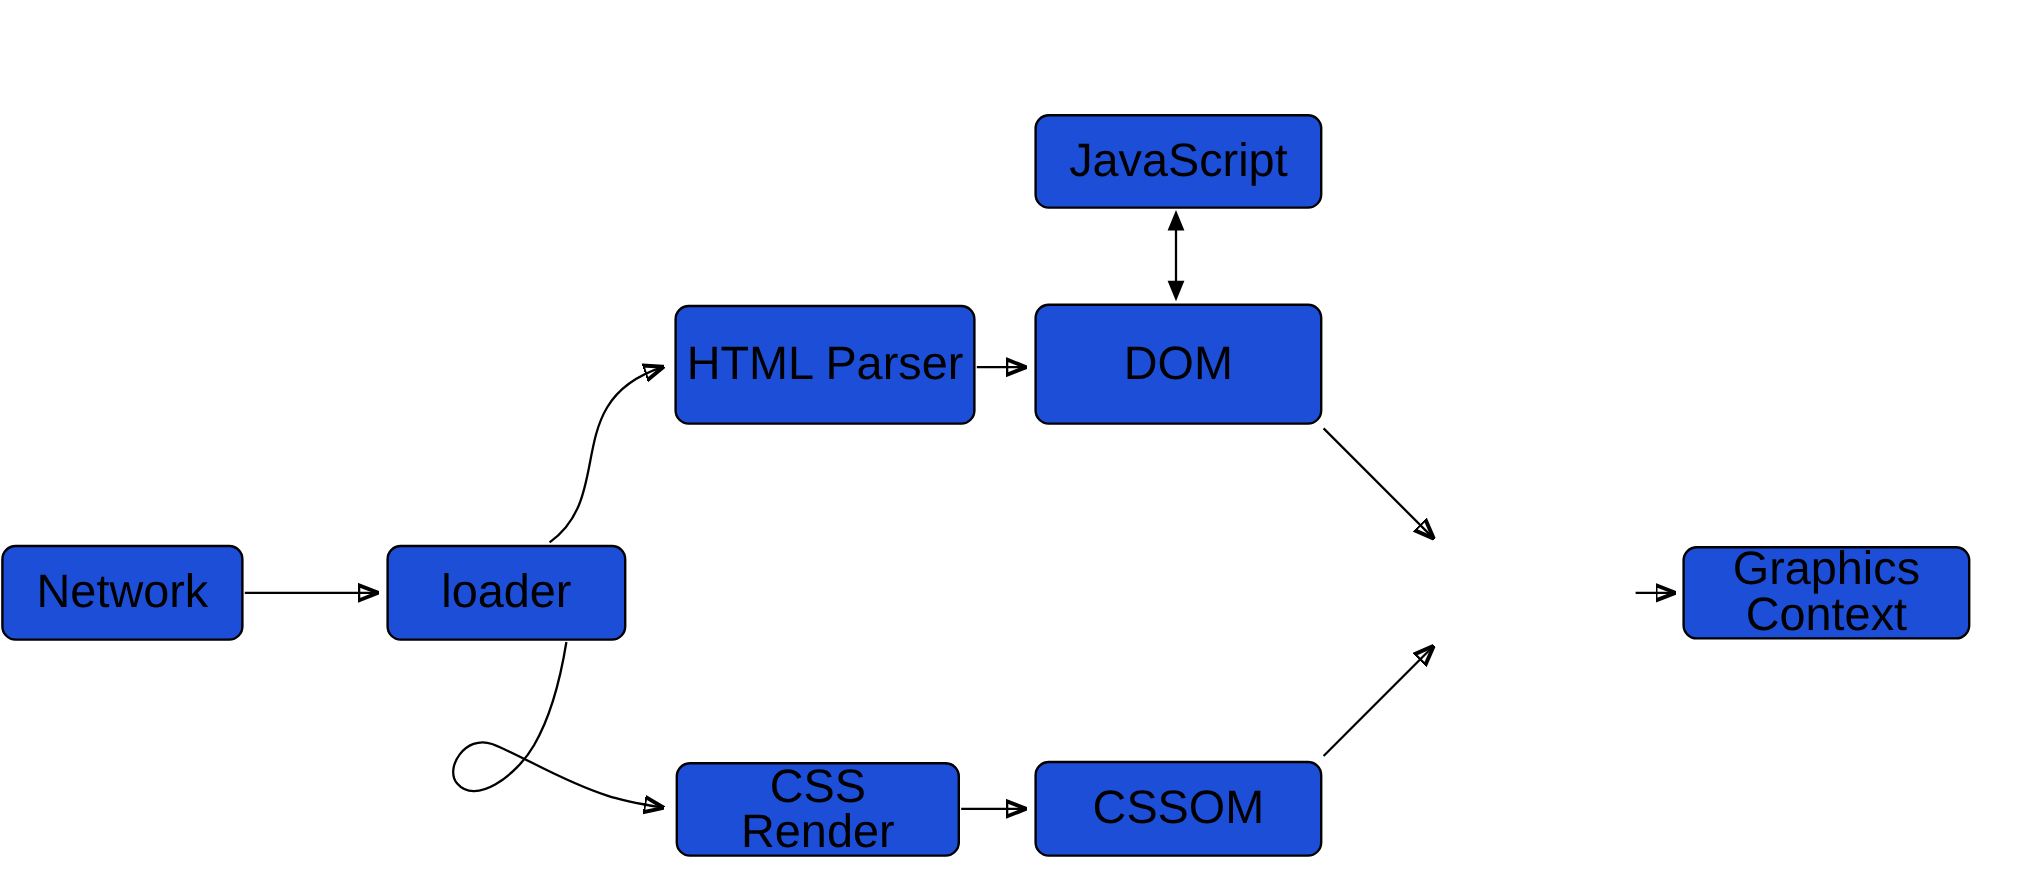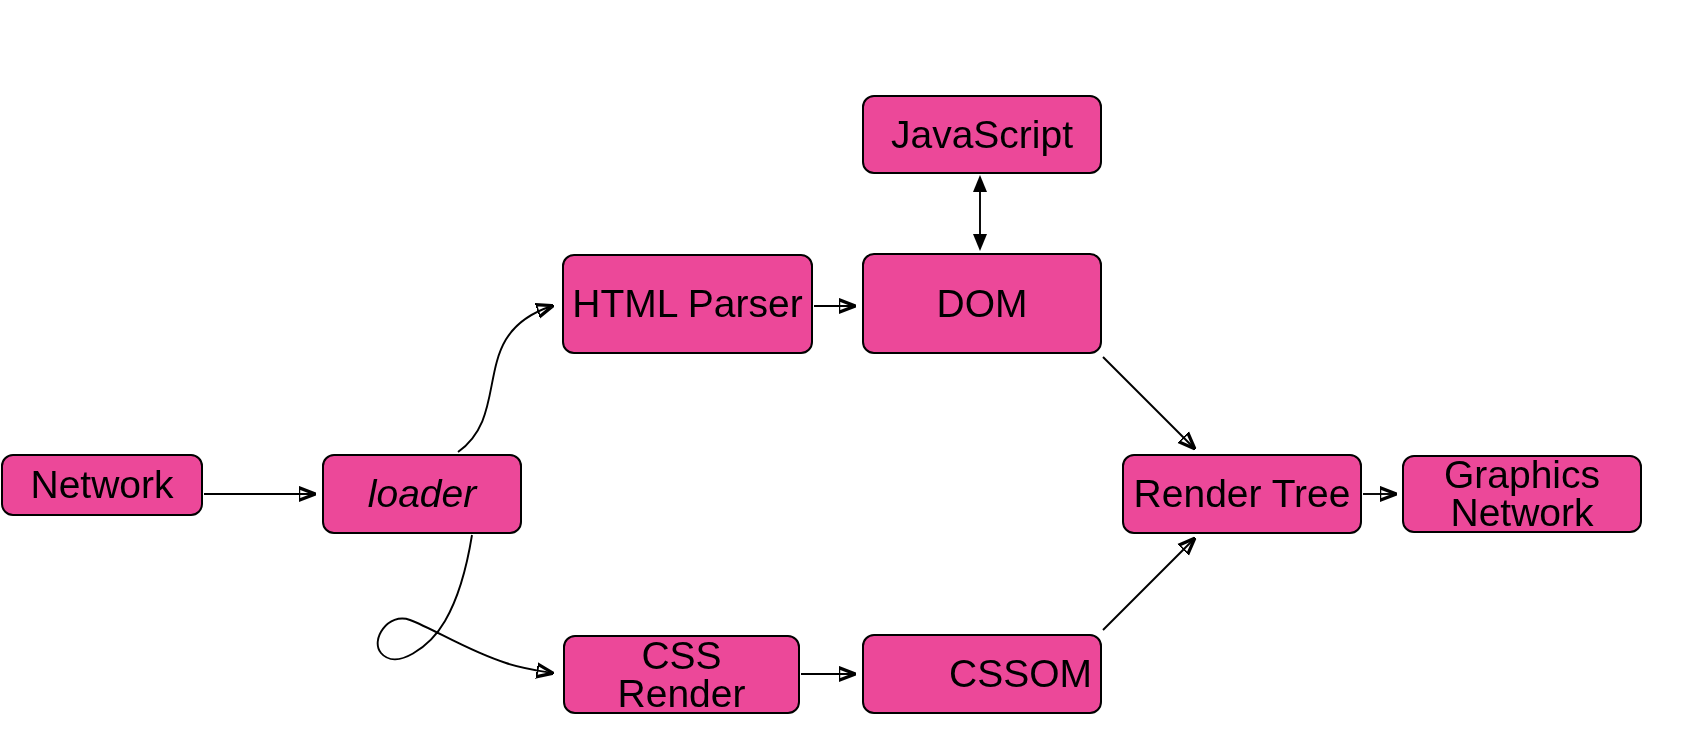--- a/index.html
+++ b/index.html
@@ -25,21 +25,21 @@
   .edge-layer path, .edge-layer line {
     fill: none;
     stroke: #000000;
     stroke-width: 1.9;
   }
   .node {
     position: absolute;
     box-sizing: border-box;
     border: 2px solid #000000;
     border-radius: 12px;
-    background: #ec4899;
+    background: #1d4ed8;
     display: flex;
     align-items: center;
     justify-content: center;
     text-align: center;
     font-size: 39px;
     line-height: 0.97;
     color: #000000;
     white-space: normal;
   }
   .node .lbl { display: block; padding: 0 8px; }
@@ -76,49 +76,46 @@
 
     <path d="M 1103 357 L 1194 448" marker-end="url(#ah)"></path>
 
     <path d="M 1103 630 L 1194 539" marker-end="url(#ah)"></path>
 
     <path d="M 801 674 L 854 674" marker-end="url(#ah)"></path>
 
     <path d="M 1363 494 L 1395 494" marker-end="url(#ah)"></path>
   </svg>
 
-  <div class="node" style="left:1px; top:454px; width:202px; height:62px;">
+  <div class="node" style="left:1px; top:454px; width:202px; height:80px;">
     <span class="lbl">Network</span>
   </div>
 
-  <div class="node" style="left:322px; top:454px; width:200px; height:80px;font-style:italic;">
+  <div class="node" style="left:322px; top:454px; width:200px; height:80px;">
     <span class="lbl">loader</span>
   </div>
 
   <div class="node" style="left:562px; top:254px; width:251px; height:100px;">
     <span class="lbl">HTML Parser</span>
   </div>
 
   <div class="node" style="left:862px; top:253px; width:240px; height:101px;align-items:center;">
     <span class="lbl">DOM</span>
   </div>
 
   <div class="node" style="left:862px; top:95px; width:240px; height:79px;">
     <span class="lbl">JavaScript</span>
   </div>
 
   <div class="node" style="left:563px; top:635px; width:237px; height:79px;">
     <span class="lbl">CSS Render</span>
   </div>
 
-  <div class="node" style="left:862px; top:634px; width:240px; height:80px;justify-content:flex-end;">
+  <div class="node" style="left:862px; top:634px; width:240px; height:80px;">
     <span class="lbl">CSSOM</span>
   </div>
 
-  <div class="node" style="left:1122px; top:454px; width:240px; height:80px;">
-    <span class="lbl">Render Tree</span>
-  </div>
 
   <div class="node" style="left:1402px; top:455px; width:240px; height:78px;">
-    <span class="lbl">Graphics Network</span>
+    <span class="lbl">Graphics Context</span>
   </div>
 
 </div>
 
 </body></html>

